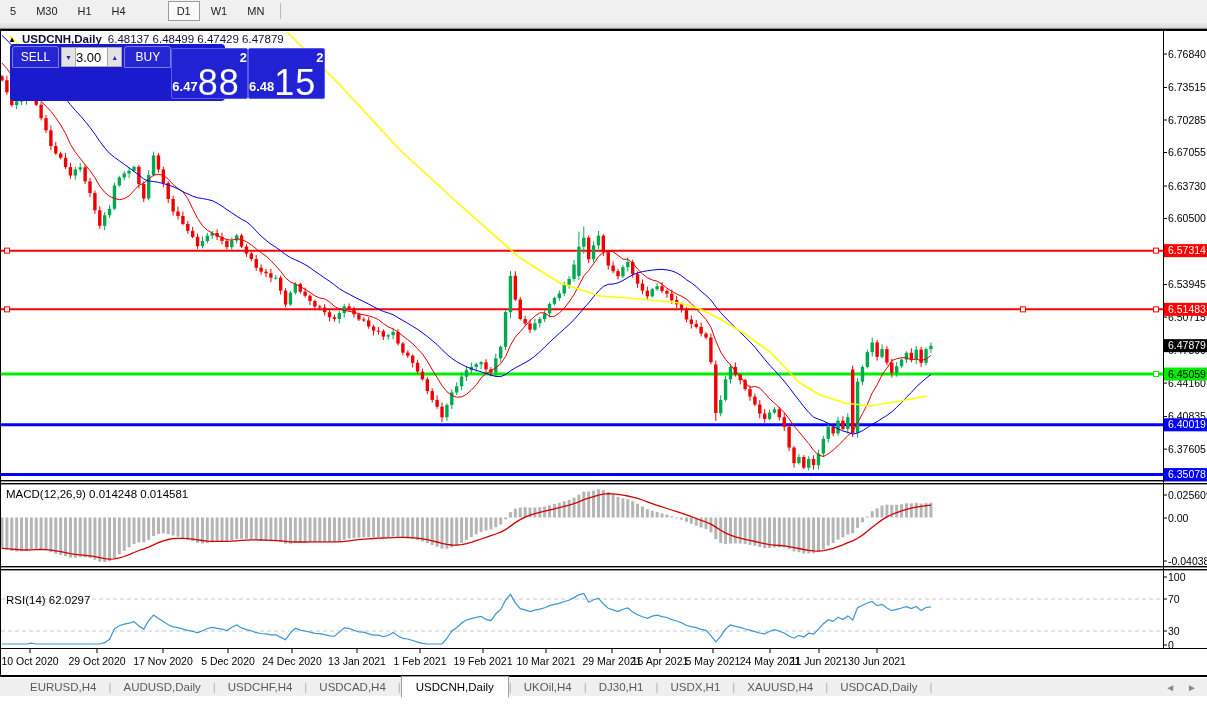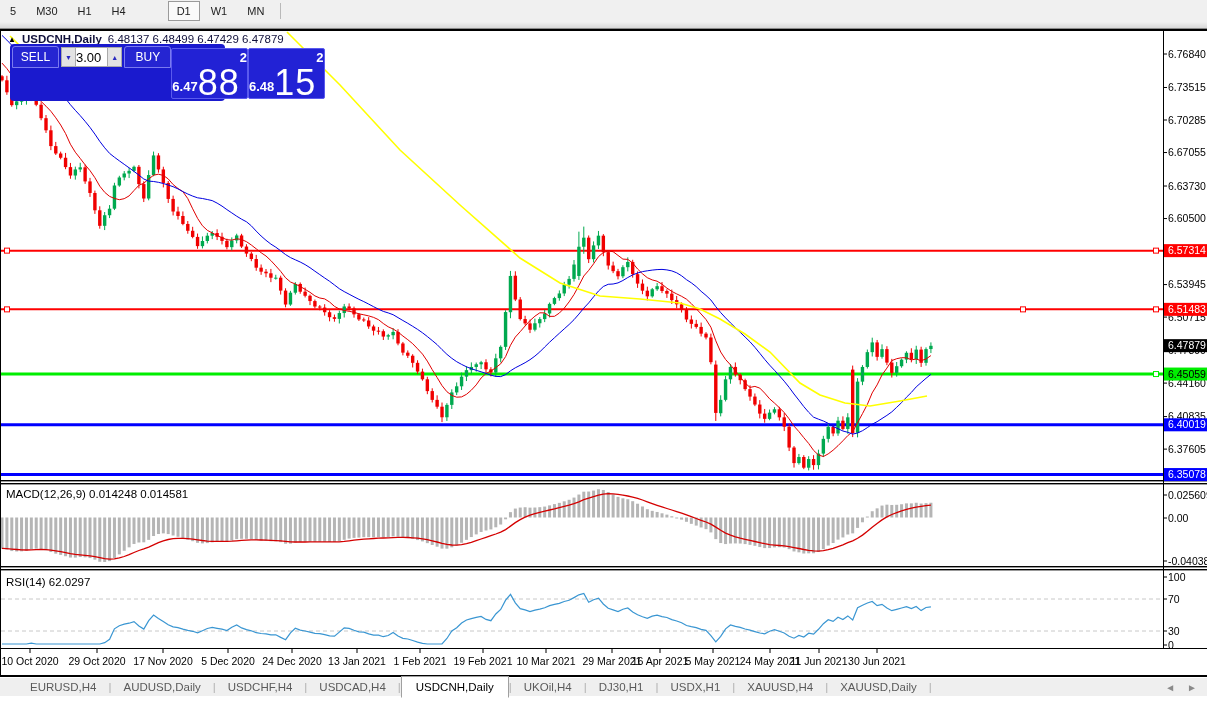--- a/index.html
+++ b/index.html
@@ -809,21 +809,21 @@
         <span class="big">15</span>
         <span class="sup">2</span>
       </div>
     </div>
   </div>
 
   <div class="pane-label" style="top:488px;">
     <span>MACD(12,26,9)</span>
     <span>0.014248 0.014581</span>
   </div>
-  <div class="pane-label" style="top:576px;">
+  <div class="pane-label" style="top:594px;">
     <span>RSI(14)</span>
     <span>62.0297</span>
   </div>
 
   <div id="tabbar">
       <div class="tab">EURUSD,H4</div>
       <span class="tab-sep">|</span>
       <div class="tab">AUDUSD,Daily</div>
       <span class="tab-sep">|</span>
       <div class="tab">USDCHF,H4</div>
@@ -833,20 +833,20 @@
       <div class="tab active">USDCNH,Daily</div>
       <span class="tab-sep">|</span>
       <div class="tab">UKOil,H4</div>
       <span class="tab-sep">|</span>
       <div class="tab">DJ30,H1</div>
       <span class="tab-sep">|</span>
       <div class="tab">USDX,H1</div>
       <span class="tab-sep">|</span>
       <div class="tab">XAUUSD,H4</div>
       <span class="tab-sep">|</span>
-      <div class="tab">XAUUSD,Daily</div>
+      <div class="tab">USDCAD,Daily</div>
       <span class="tab-sep">|</span>
       <div id="tab-arrows">
         <span>◄</span>
         <span>►</span>
       </div>
     </div>
 </div>
 
 </body></html>

